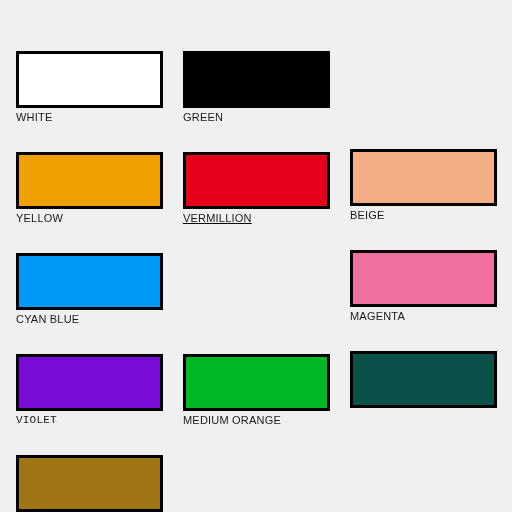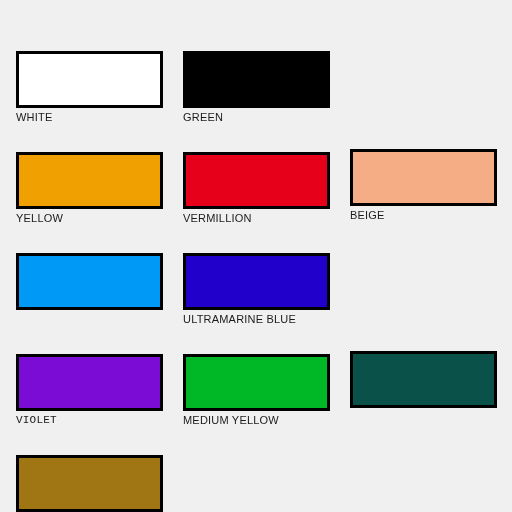--- a/index.html
+++ b/index.html
@@ -61,42 +61,43 @@
         <span class="swatch-label">WHITE</span>
       </div>
       <div class="swatch-cell" style="grid-area: 1 / 2;">
         <span class="swatch-chip" style="background: rgb(0, 0, 0); border-color: rgb(0, 0, 0);"></span>
         <span class="swatch-label">GREEN</span>
       </div>
       <div class="swatch-cell" style="grid-area: 2 / 1;">
         <span class="swatch-chip" style="background: rgb(240, 160, 0); border-color: rgb(0, 0, 0);"></span>
         <span class="swatch-label">YELLOW</span>
       </div>
-      <div class="swatch-cell" style="grid-area: 2 / 2;">
+      <div class="swatch-cell" style="grid-area: 2 / 2; text-decoration: underline;">
         <span class="swatch-chip" style="background: rgb(230, 0, 25); border-color: rgb(0, 0, 0);"></span>
         <span class="swatch-label">VERMILLION</span>
       </div>
       <div class="swatch-cell col-3" style="grid-area: 2 / 3;">
         <span class="swatch-chip" style="background: rgb(245, 173, 133); border-color: rgb(0, 0, 0);"></span>
         <span class="swatch-label">BEIGE</span>
       </div>
       <div class="swatch-cell" style="grid-area: 3 / 1;">
         <span class="swatch-chip" style="background: rgb(0, 153, 245); border-color: rgb(0, 0, 0);"></span>
+        <span class="swatch-label">CYAN BLUE</span>
       </div>
-      <div class="swatch-cell" style="grid-area: 3 / 2;">
-        <span class="swatch-chip" style="background: rgb(34, 0, 204); border-color: rgb(0, 0, 0);"></span>
-        <span class="swatch-label">ULTRAMARINE BLUE</span>
+      <div class="swatch-cell col-3" style="grid-area: 3 / 3;">
+        <span class="swatch-chip" style="background: rgb(238, 111, 160); border-color: rgb(0, 0, 0);"></span>
+        <span class="swatch-label">MAGENTA</span>
       </div>
       <div class="swatch-cell" style="grid-area: 4 / 1; font-family: Liberation Mono, monospace;">
         <span class="swatch-chip" style="background: rgb(123, 12, 214); border-color: rgb(0, 0, 0);"></span>
         <span class="swatch-label">VIOLET</span>
       </div>
       <div class="swatch-cell" style="grid-area: 4 / 2;">
         <span class="swatch-chip" style="background: rgb(0, 184, 37); border-color: rgb(0, 0, 0);"></span>
-        <span class="swatch-label">MEDIUM YELLOW</span>
+        <span class="swatch-label">MEDIUM ORANGE</span>
       </div>
       <div class="swatch-cell col-3" style="grid-area: 4 / 3;">
         <span class="swatch-chip" style="background: rgb(10, 81, 73); border-color: rgb(0, 0, 0);"></span>
       </div>
       <div class="swatch-cell" style="grid-area: 5 / 1;">
         <span class="swatch-chip" style="background: rgb(160, 118, 21); border-color: rgb(0, 0, 0);"></span>
       </div>
     </div>
 </div>
 

